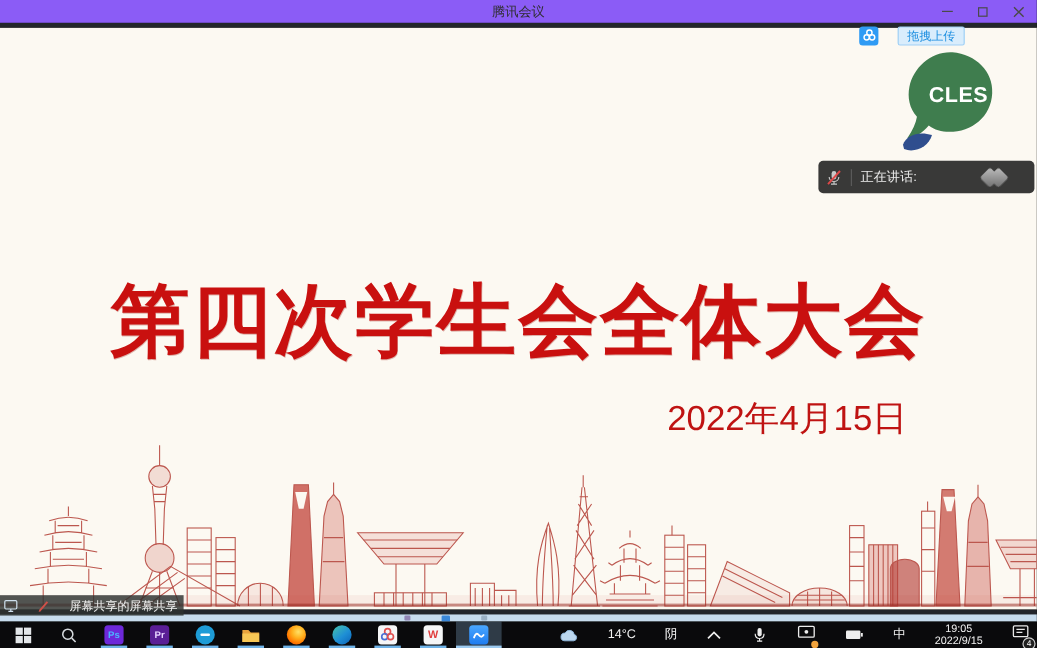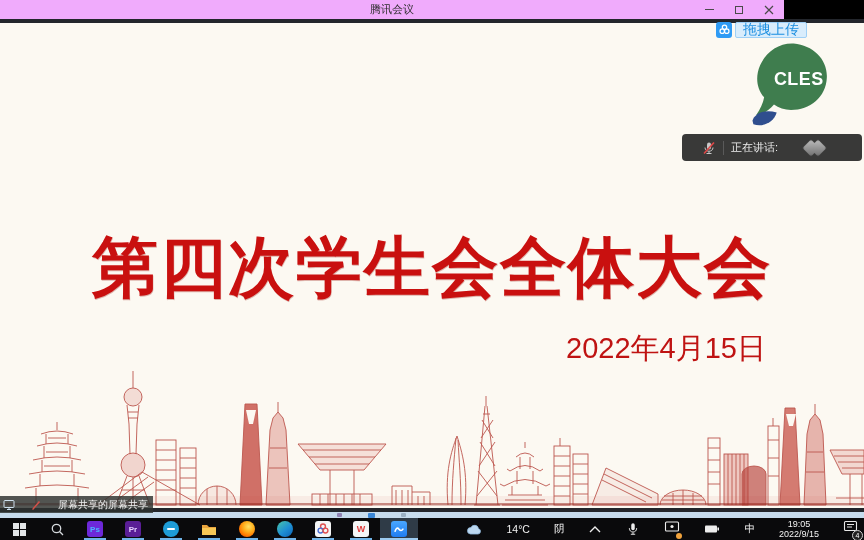--- a/index.html
+++ b/index.html
@@ -1,57 +1,57 @@
 <!DOCTYPE html>
 <html><head>
 <meta charset="utf-8">
 <style>
   * { margin:0; padding:0; box-sizing:border-box; }
   html,body { width:864px; height:540px; overflow:hidden;
     font-family:"Liberation Sans","DejaVu Sans",sans-serif; background:#000; }
   .abs { position:absolute; }
 
   
-  #titlebar { left:0; top:0; width:784px; height:19px; background:#f0abfc;
+  #titlebar { left:0; top:0; width:864px; height:19px; background:#8b5cf6;
     display:flex; align-items:center; justify-content:center; z-index:30; }
   #win-title { font-size:11px; color:#2d2d2d; }
   #win-controls { position:absolute; right:0; top:0; height:19px; display:flex; }
   .win-ctl { width:30px; height:19px; display:flex; align-items:center; justify-content:center; cursor:default; }
   .ctl-min-bar { width:9px; height:1.5px; background:#4a4a4a; display:block; }
   .ctl-max-box { width:8px; height:8px; border:1.2px solid #4a4a4a; display:block; }
 
   
   #strip-top    { left:0; top:19px;  width:864px; height:4px; background:#23262c; z-index:20; }
   #strip-bottom { left:0; top:508px; width:864px; height:4px; background:#23262c; z-index:20; }
   #presenter-strip { left:0; top:512px; width:864px; height:6px; background:#c7dcee; z-index:20; }
   .strip-mark { position:absolute; top:1px; border-radius:1px; }
 
   
   #slide { left:0; top:23px; width:864px; height:485px; background:#fcf9f2; z-index:1; }
   #slide-title { position:absolute; left:0; top:200px; width:864px; text-align:center;
     font-size:66px; font-weight:bold; letter-spacing:2px; color:#c9100f; white-space:nowrap;
     text-shadow:0.5px 1px 0 rgba(150,20,10,0.30); }
-  #slide-date { position:absolute; left:556px; top:306px; width:210px; text-align:right;
+  #slide-date { position:absolute; left:556px; top:306px; width:210px; text-align:left;
     font-size:29px; color:#bf1312; }
   #skyline { position:absolute; left:0; bottom:0; width:864px; height:140px; }
 
   
   #upload-btn { left:716px; top:21px; height:17px; display:flex; align-items:center; z-index:25; cursor:pointer; }
   #upload-icon { width:16px; height:16px; border-radius:3px; background:#2f9bf4;
     display:flex; align-items:center; justify-content:center; }
-  #upload-pill { margin-left:3px; height:16px; padding:0 7px; background:#d9edfc;
+  #upload-pill { margin-left:16px; height:16px; padding:0 7px; background:#d9edfc;
     border:1px solid #9fd0f6; border-radius:2px; display:flex; align-items:center;
-    font-size:14px; color:#1d8fe0; }
+    font-size:10px; color:#1d8fe0; }
 
   
   #cles-logo { right:26px; top:40px; width:94px; height:86px; z-index:24; }
 
   
   #speaking-bar { left:682px; top:134px; width:180px; height:27px; background:rgba(42,42,42,0.93);
-    border-radius:4px; display:flex; align-items:center; padding:0 20px; z-index:25; }
+    border-radius:4px; display:flex; align-items:center; padding:0 6px; z-index:25; }
   #speaking-divider { width:1px; height:14px; background:#5a5a5a; margin:0 7px; }
   #speaking-label { font-size:11px; color:#ececec; white-space:nowrap; }
   #speaker-blur { margin-left:auto; margin-right:18px; display:flex; }
   .blur-diamond { width:12px; height:12px; border-radius:2px; transform:rotate(45deg);
     background:linear-gradient(135deg,#bdbdbd,#6f6f6f); filter:blur(0.6px); }
   .blur-diamond + .blur-diamond { margin-left:-5px; }
 
   
   #share-banner { left:0; top:496px; height:17px; background:rgba(45,50,47,0.82);
     display:flex; align-items:center; gap:16px; padding:0 5px 0 3px; z-index:26; }

